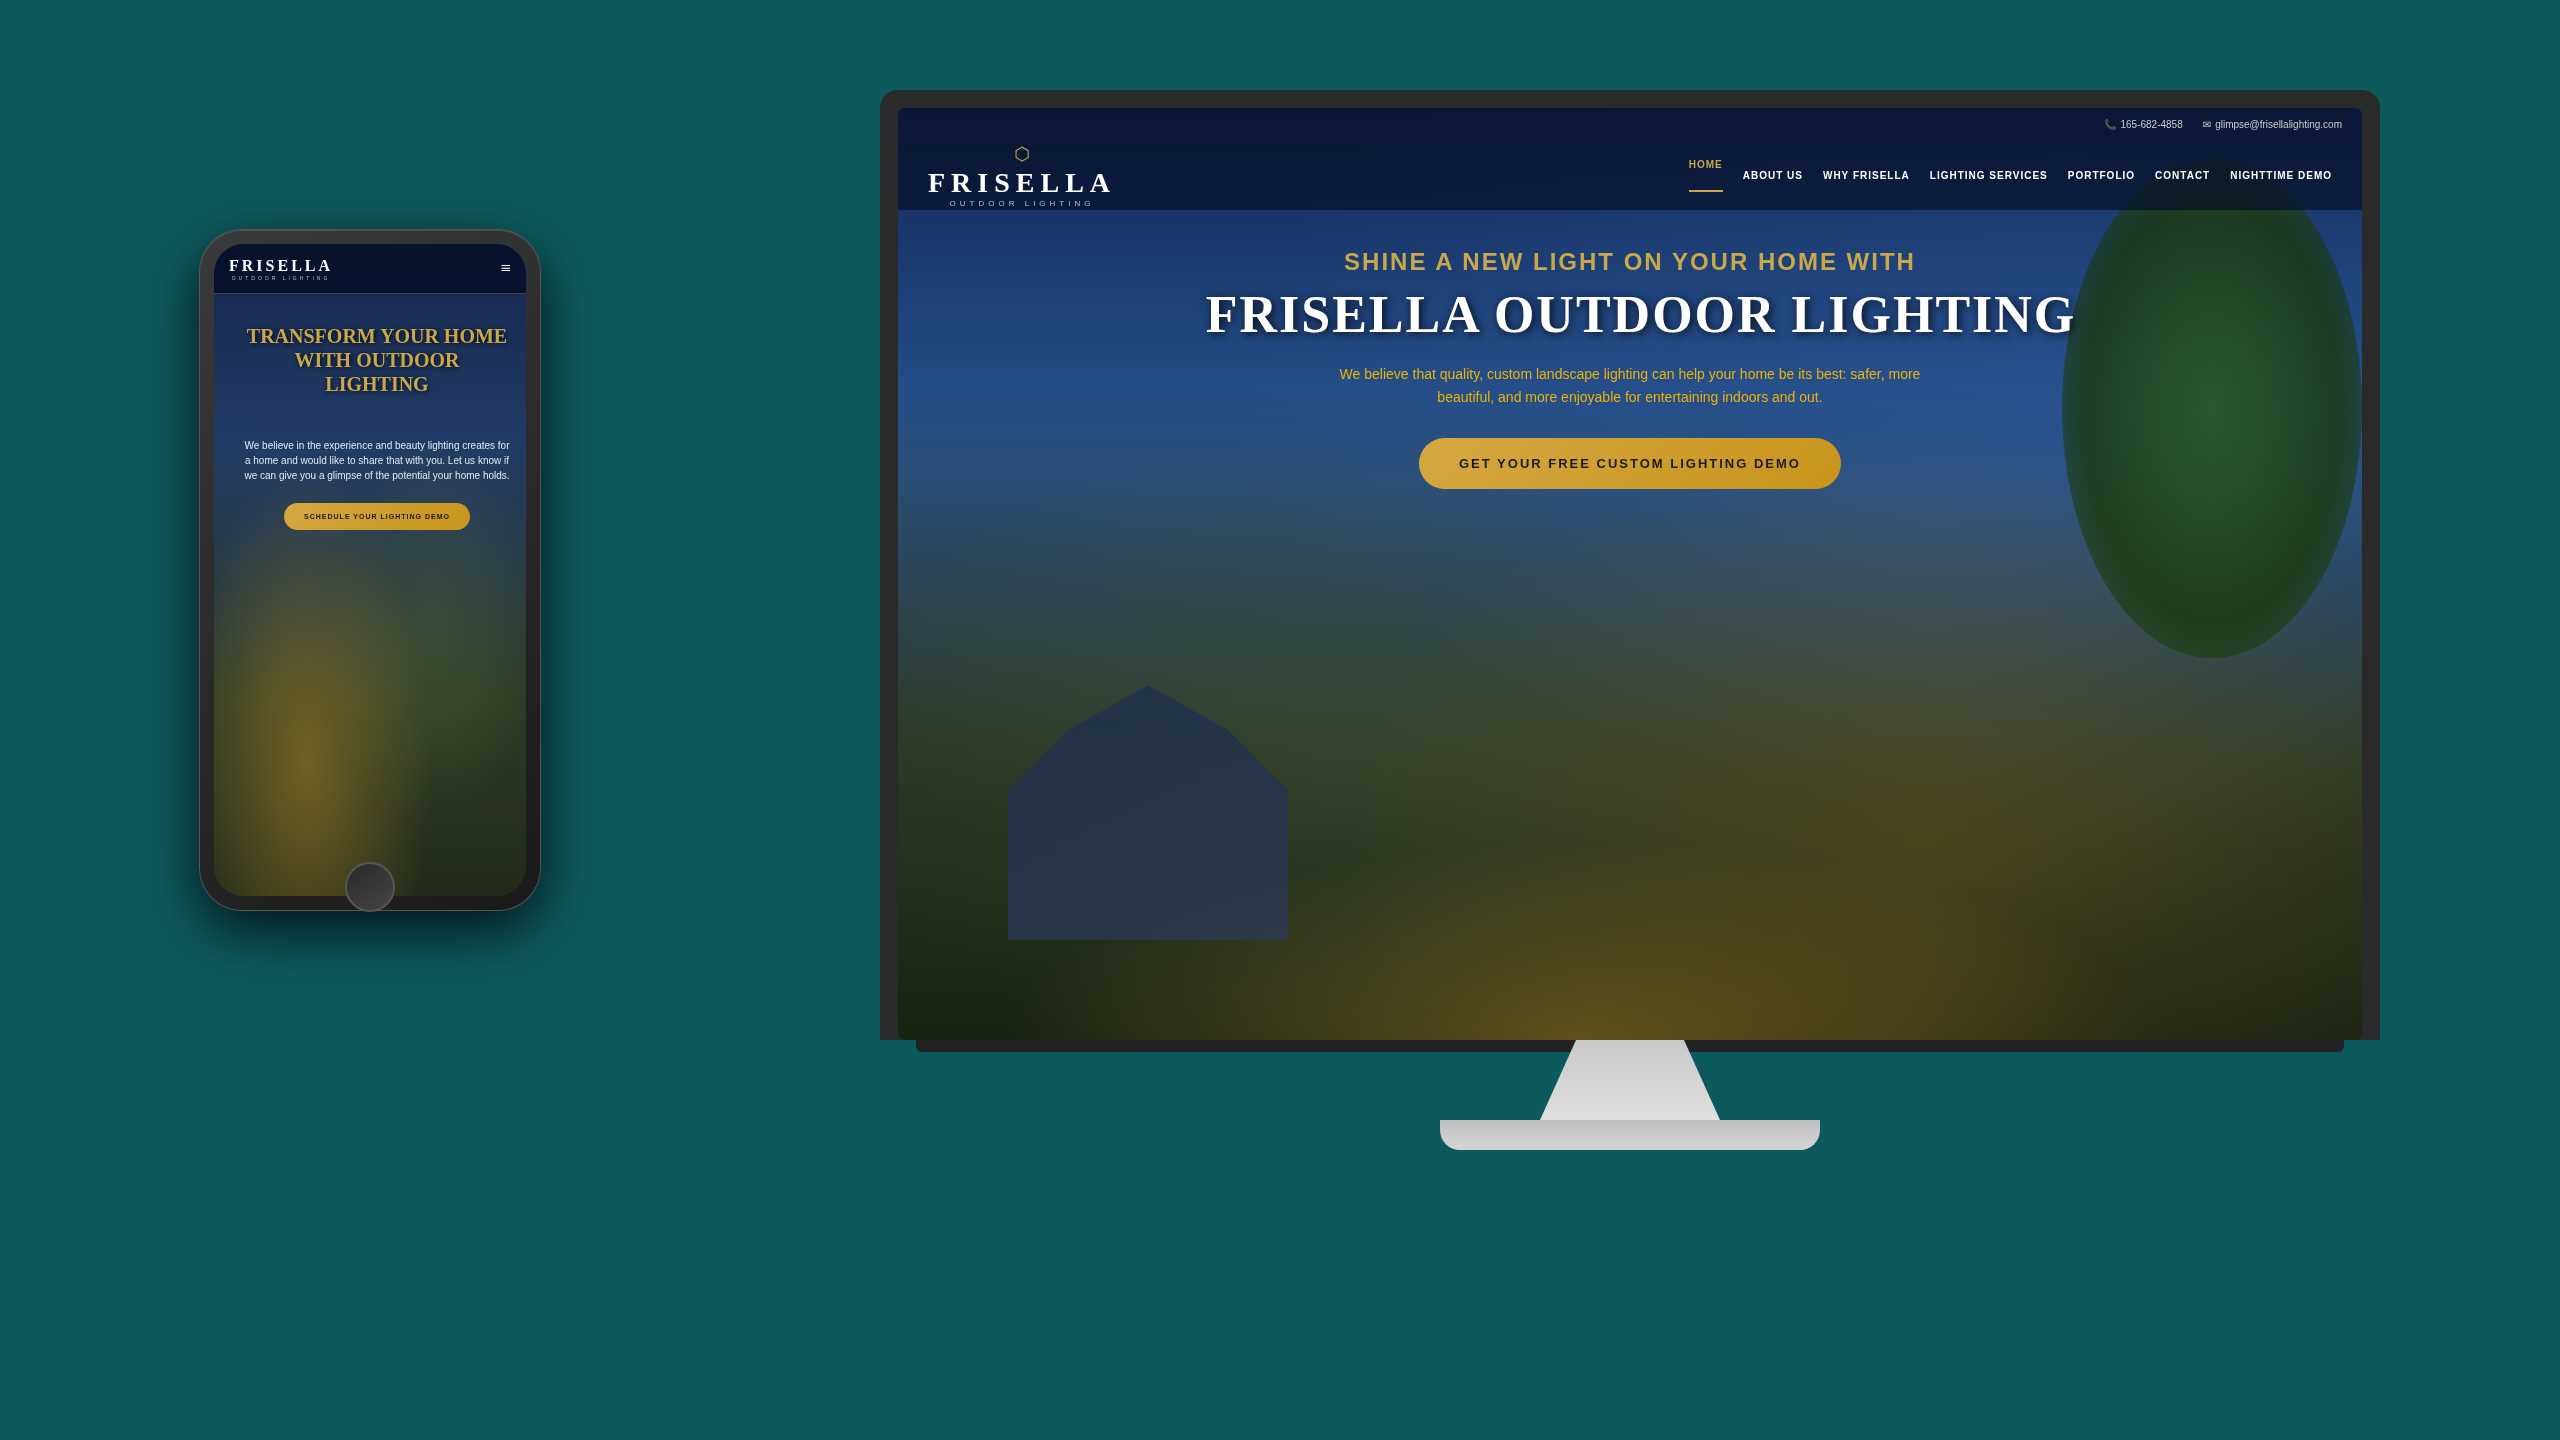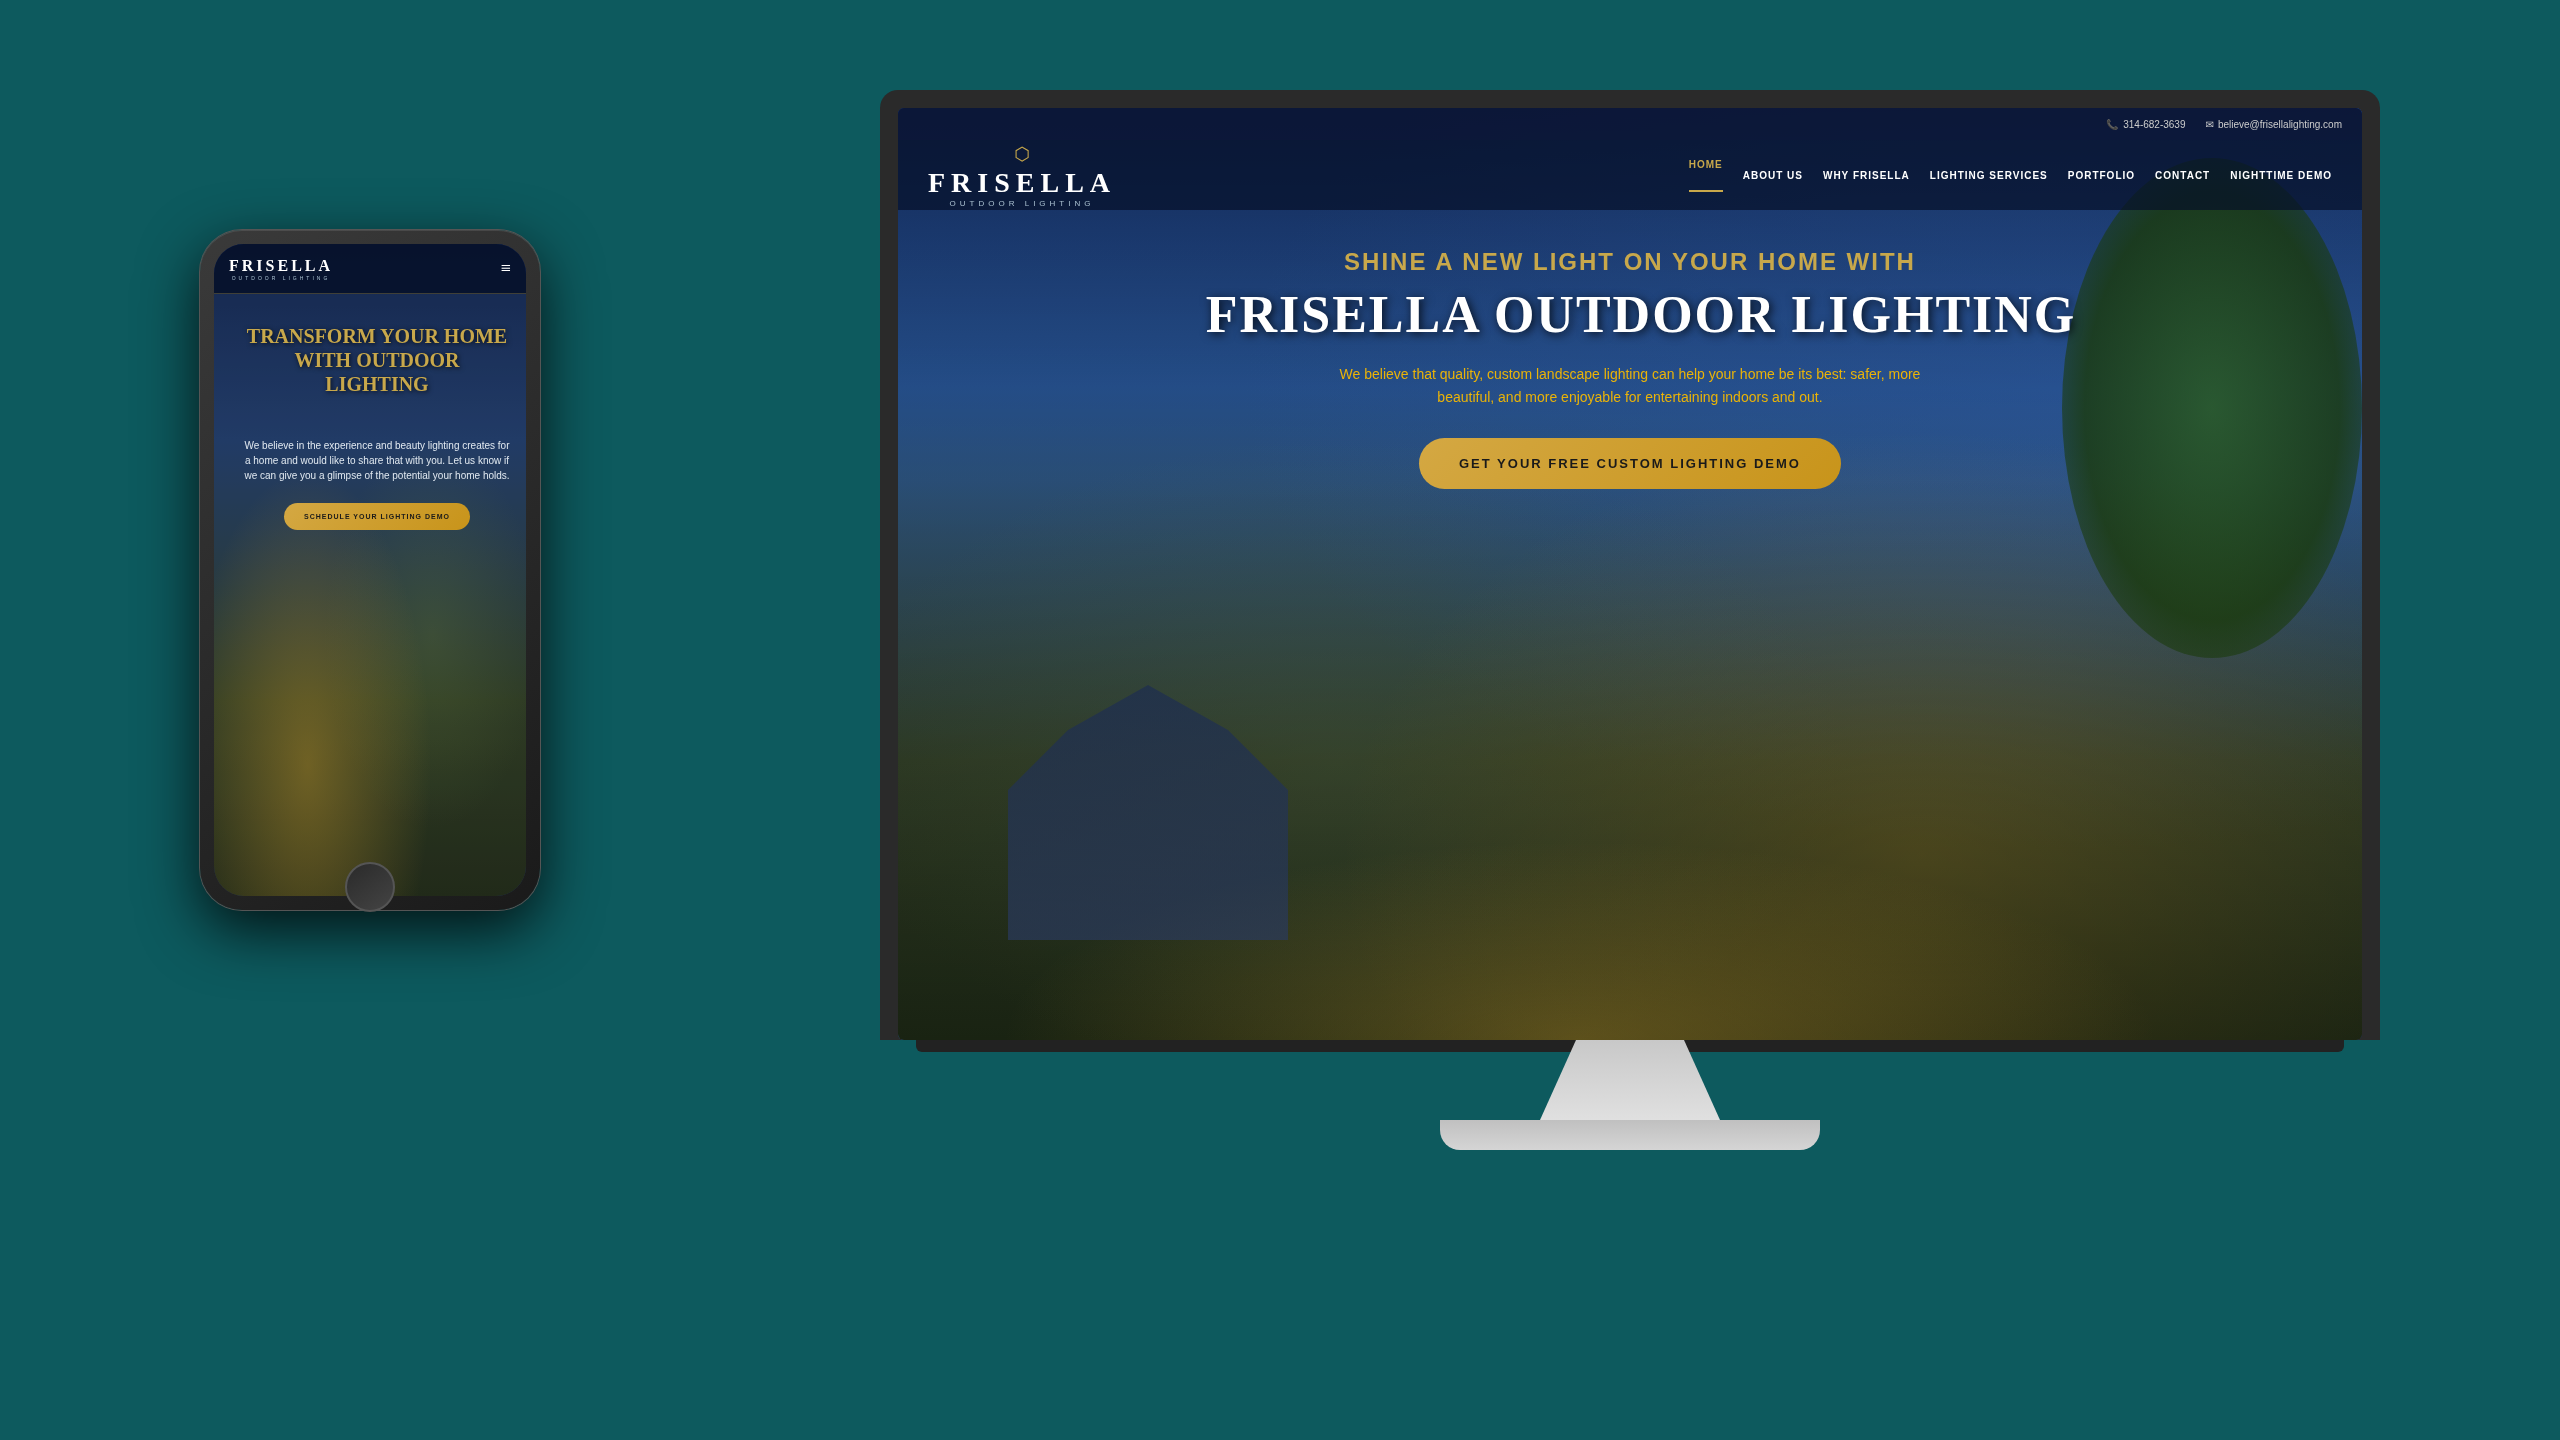--- a/index.html
+++ b/index.html
@@ -466,25 +466,25 @@
           <div class="website-overlay"></div>
 
           <div class="tree-right"></div>
           <div class="ground-glow"></div>
 
           <div class="house-shape"></div>
 
           <div class="top-bar">
             <div class="top-bar-item">
               <span>📞</span>
-              <span>314-682-3639</span>
+              <span>165-682-4858</span>
             </div>
             <div class="top-bar-item">
               <span>✉</span>
-              <span>believe@frisellalighting.com</span>
+              <span>glimpse@frisellalighting.com</span>
             </div>
           </div>
 
           <nav class="nav">
             <div class="logo-area">
               <div class="logo-icon">⬡</div>
               <div class="logo-text">FRISELLA</div>
               <div class="logo-sub">OUTDOOR LIGHTING</div>
             </div>
             <div class="nav-links">

